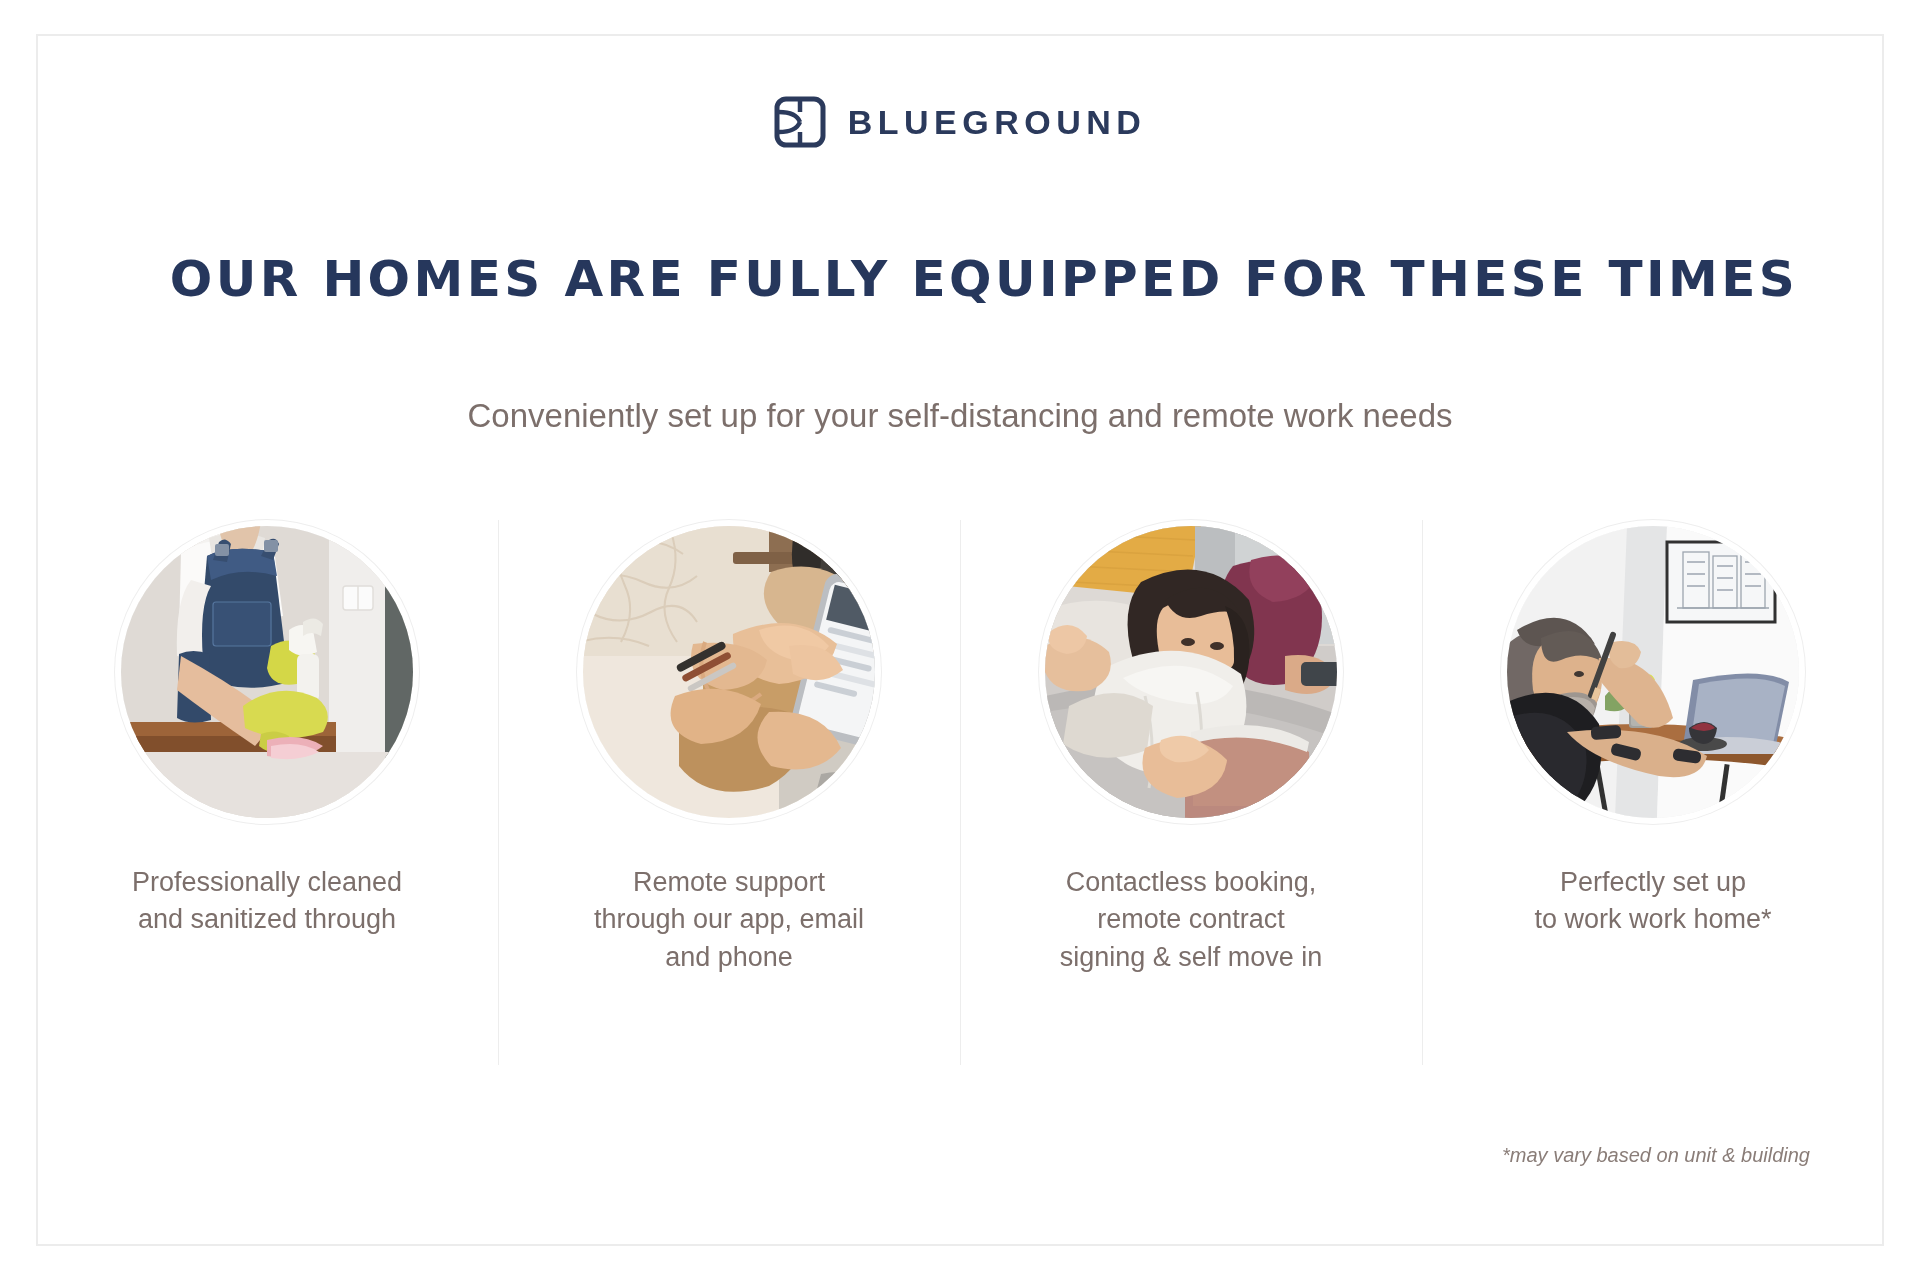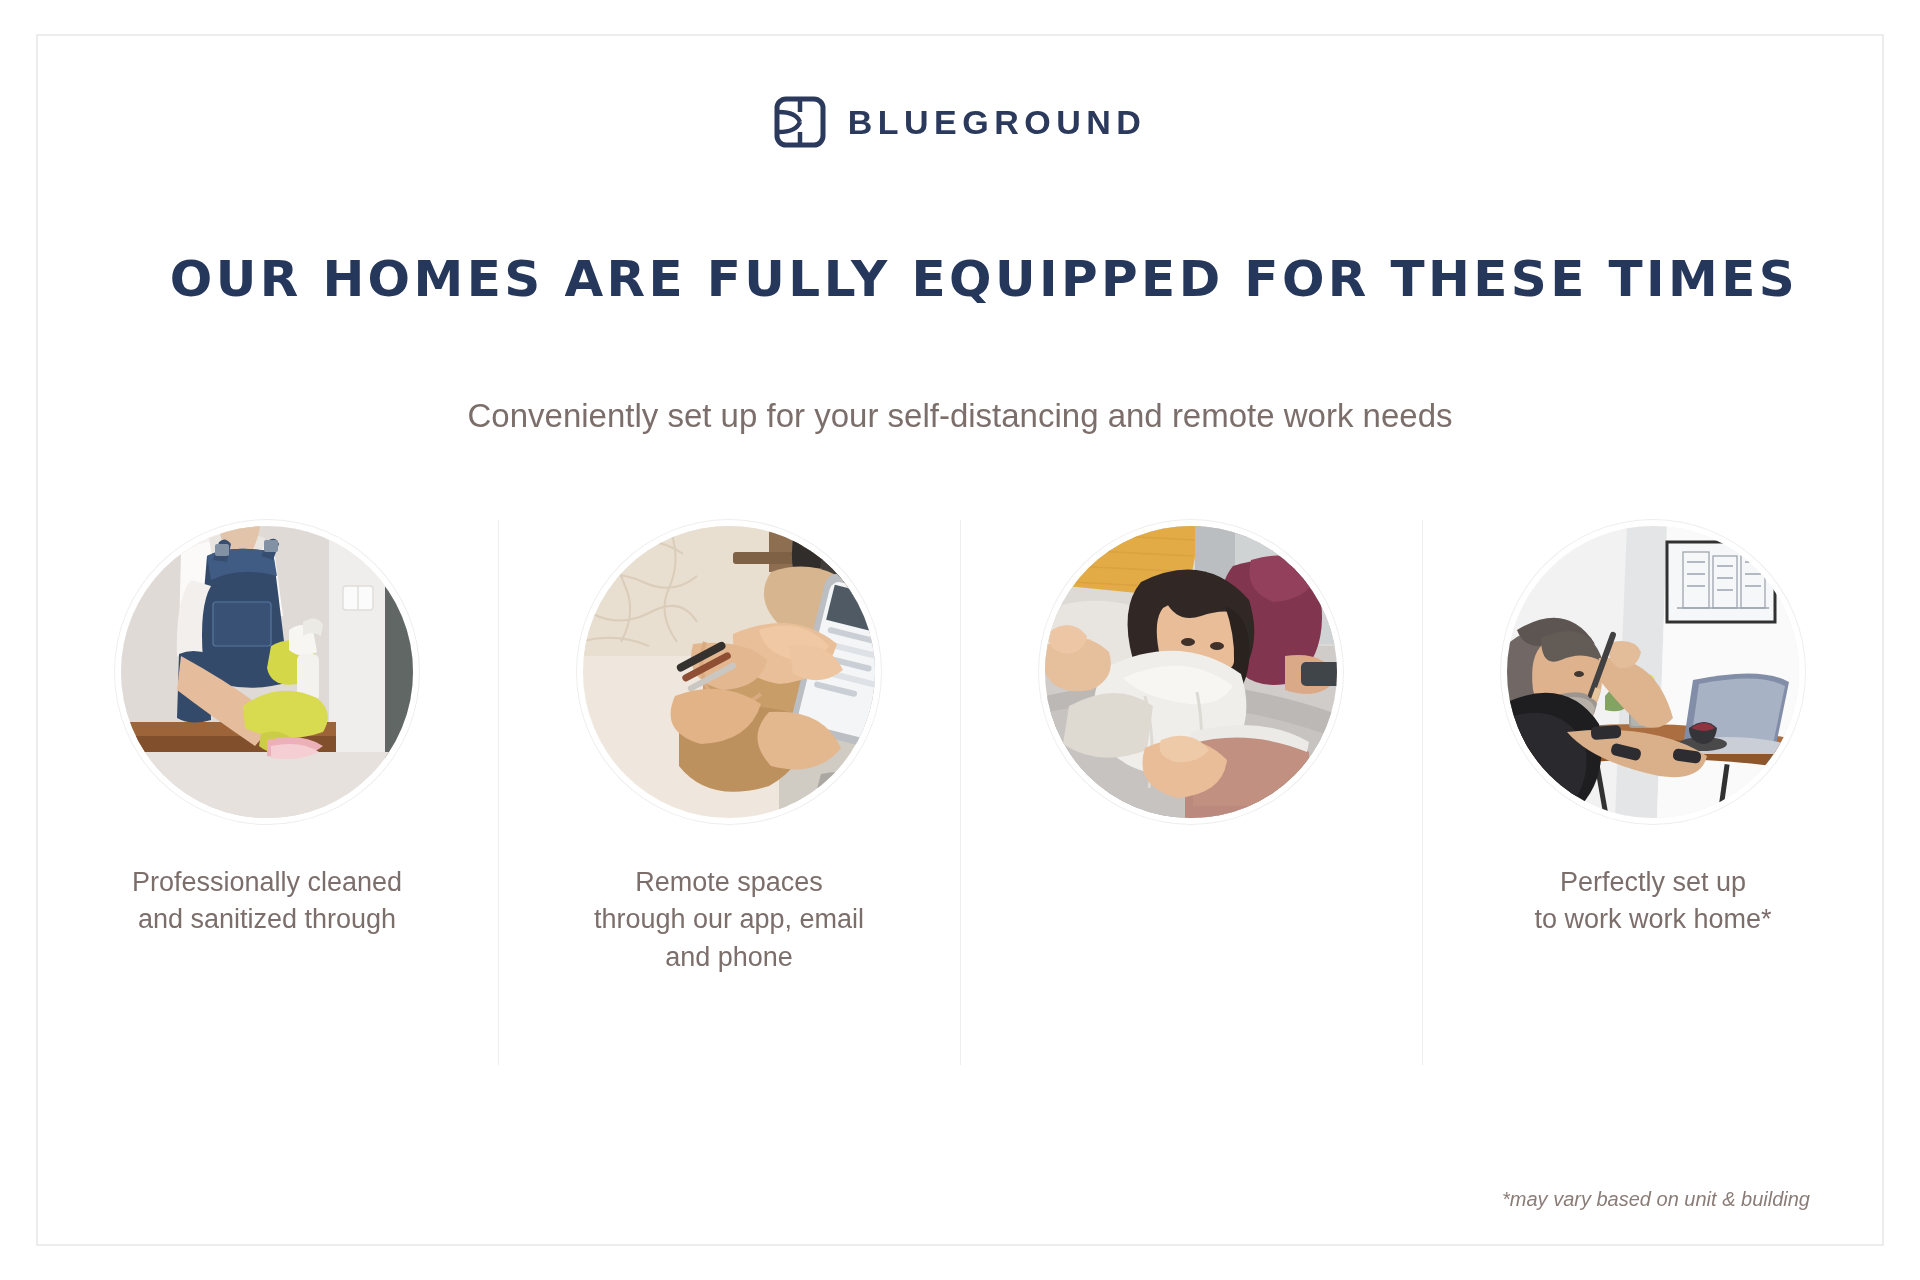--- a/index.html
+++ b/index.html
@@ -139,21 +139,20 @@
   
   .footnote {
     position: absolute;
     right: 110px;
     top: 1144px;
     font-family: "Liberation Sans", sans-serif;
     font-style: italic;
     font-size: 20px;
     color: #8a7d78;
     white-space: nowrap;
-    margin-top: 44px;
   }
 </style>
 </head>
 <body>
 
 <div class="frame"></div>
 
 <div class="brandbar">
   <svg class="logo-mark" viewBox="0 0 52 52">
     <rect x="3" y="3" width="46" height="46" rx="9" ry="9" fill="none" stroke="#2b3a5c" stroke-width="5"></rect>
@@ -251,21 +250,21 @@
           <rect x="96" y="126" width="54" height="8" rx="4" fill="#2e2b28"></rect>
           <rect x="96" y="138" width="54" height="7" rx="3.5" fill="#8c4a2e"></rect>
           <rect x="96" y="150" width="54" height="6" rx="3" fill="#c9c6c2"></rect>
         </g>
         <path d="M92 170 q46 -18 86 8 q-12 38 -60 40 q-42 -12 -26 -48 Z" fill="#e0b184"></path>
         <path d="M186 186 q54 -4 72 36 q-24 30 -70 18 q-26 -28 -2 -54 Z" fill="#e4b68c"></path>
         <path d="M238 248 q36 -8 54 16 l0 28 l-66 0 Z" fill="#a9a6a1"></path>
         <rect x="0" y="0" width="292" height="292" fill="#ffffff" opacity="0.03"></rect>
       </svg>
     </div>
-    <div class="caption">Remote spaces
+    <div class="caption">Remote support
 through our app, email
 and phone</div>
   </div>
 
   <div class="feature">
     <div class="photo">
       <svg class="scene" viewBox="0 0 292 292" preserveAspectRatio="xMidYMid slice">
         <rect x="0" y="0" width="292" height="292" fill="#cfcbc8"></rect>
         <rect x="0" y="0" width="292" height="120" fill="#dcd8d4"></rect>
         <path d="M28 0 L156 0 L142 72 L22 60 Z" fill="#e3a93f"></path>
@@ -302,20 +301,23 @@
         <path d="M0 120 q36 -20 64 6 q8 26 -18 38 q-36 6 -46 -18 Z" fill="#e6bd99"></path>
         <path d="M4 106 q22 -16 38 4 q-2 16 -20 18 q-22 -4 -18 -22 Z" fill="#edc6a3"></path>
         <path d="M140 216 q72 -24 122 16 l4 60 l-126 0 Z" fill="#b9867a"></path>
         <path d="M148 212 q70 -22 116 14 l2 54 l-118 0 Z" fill="#c08d7c"></path>
         <path d="M146 206 q70 -18 118 10 l-2 10 q-60 -24 -116 -8 Z" fill="#eceae6"></path>
         <path d="M100 222 q48 -22 82 12 q-4 34 -50 38 q-44 -12 -32 -50 Z" fill="#e8bb95"></path>
         <path d="M116 214 q30 -12 48 10 q-12 14 -34 12 q-20 -6 -14 -22 Z" fill="#efc9a6"></path>
         <rect x="0" y="0" width="292" height="292" fill="#ffffff" opacity="0.03"></rect>
       </svg>
     </div>
+    <div class="caption">Contactless booking,
+remote contract
+signing &amp; self move in</div>
   </div>
 
   <div class="feature">
     <div class="photo">
       <svg class="scene" viewBox="0 0 292 292" preserveAspectRatio="xMidYMid slice">
         <rect x="0" y="0" width="292" height="292" fill="#f2f2f2"></rect>
         <path d="M120 0 L160 0 L150 292 L108 292 Z" fill="#e4e5e6"></path>
         <path d="M160 0 L292 0 L292 292 L150 292 Z" fill="#fafafa"></path>
         <rect x="160" y="16" width="108" height="80" fill="#f6f7f8" stroke="#2b2b2b" stroke-width="3"></rect>
         <g stroke="#9aa3ad" stroke-width="1.3" fill="none">

